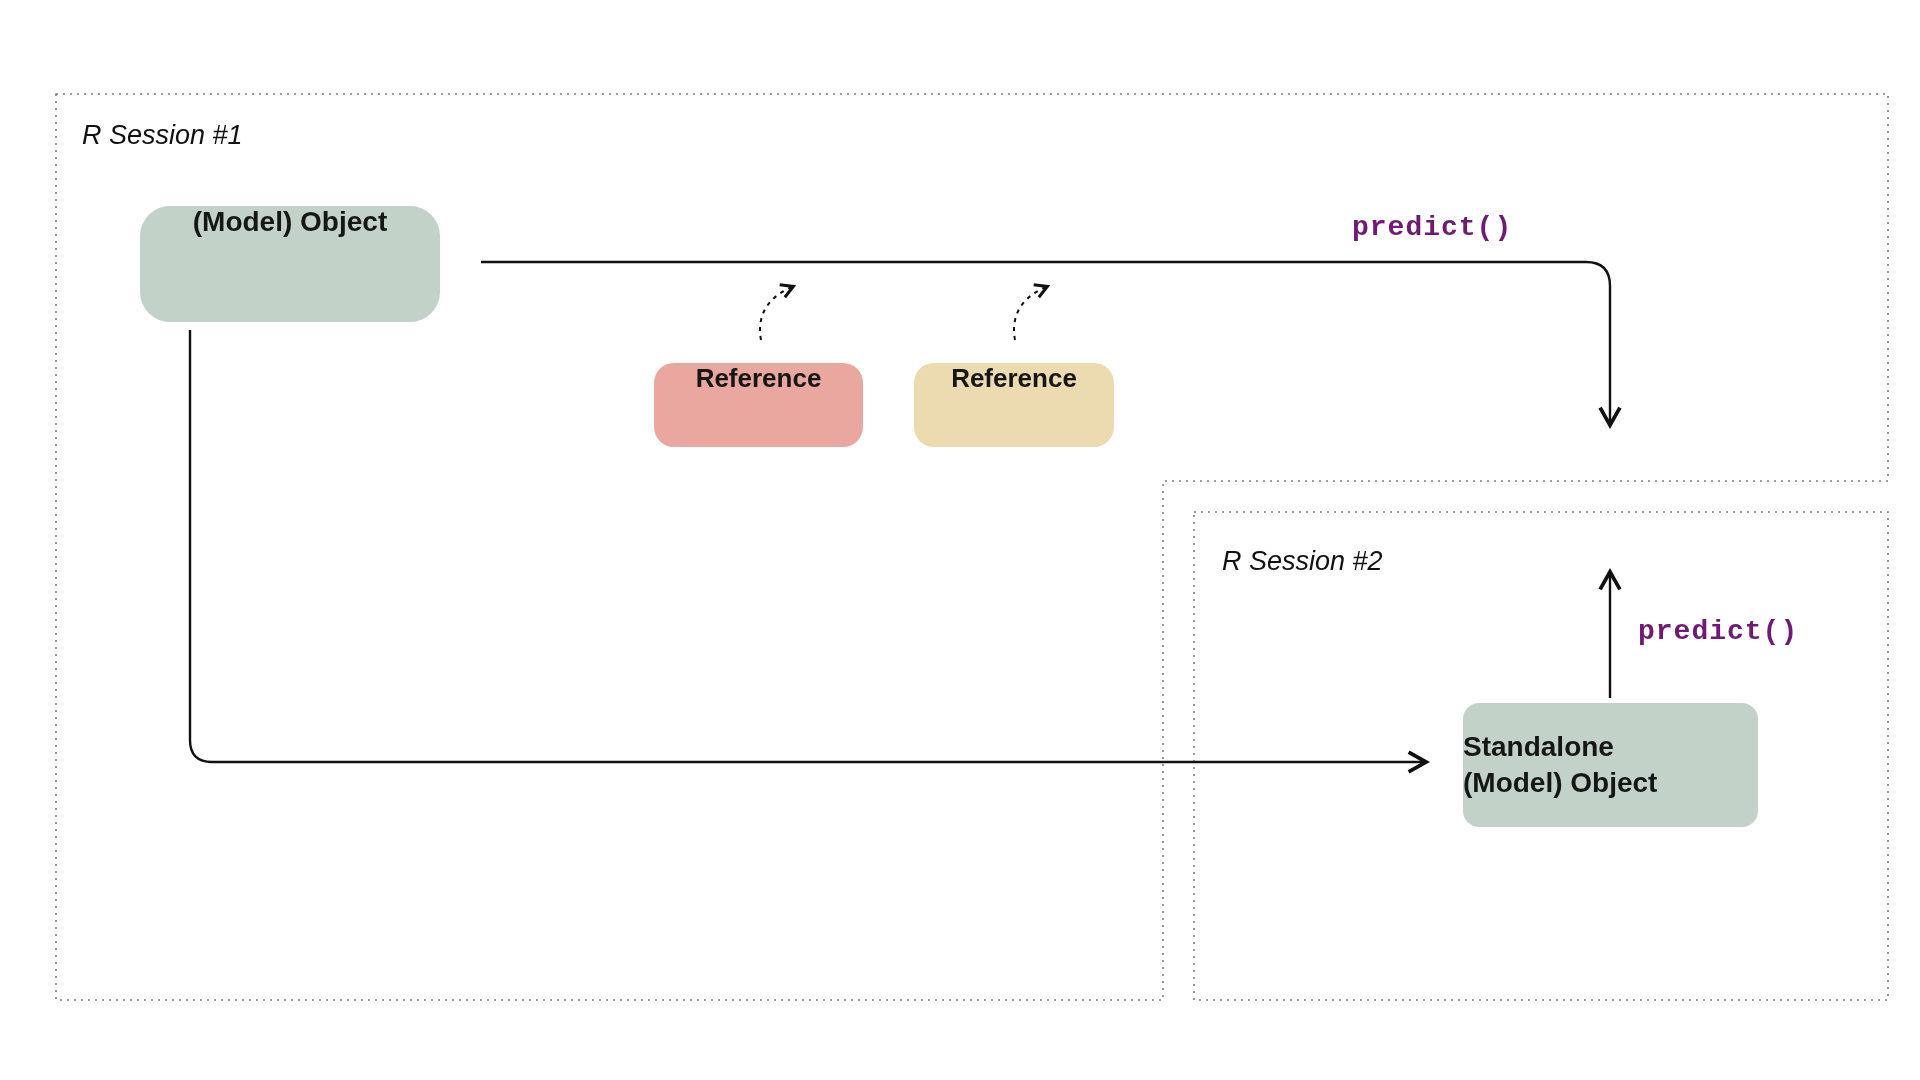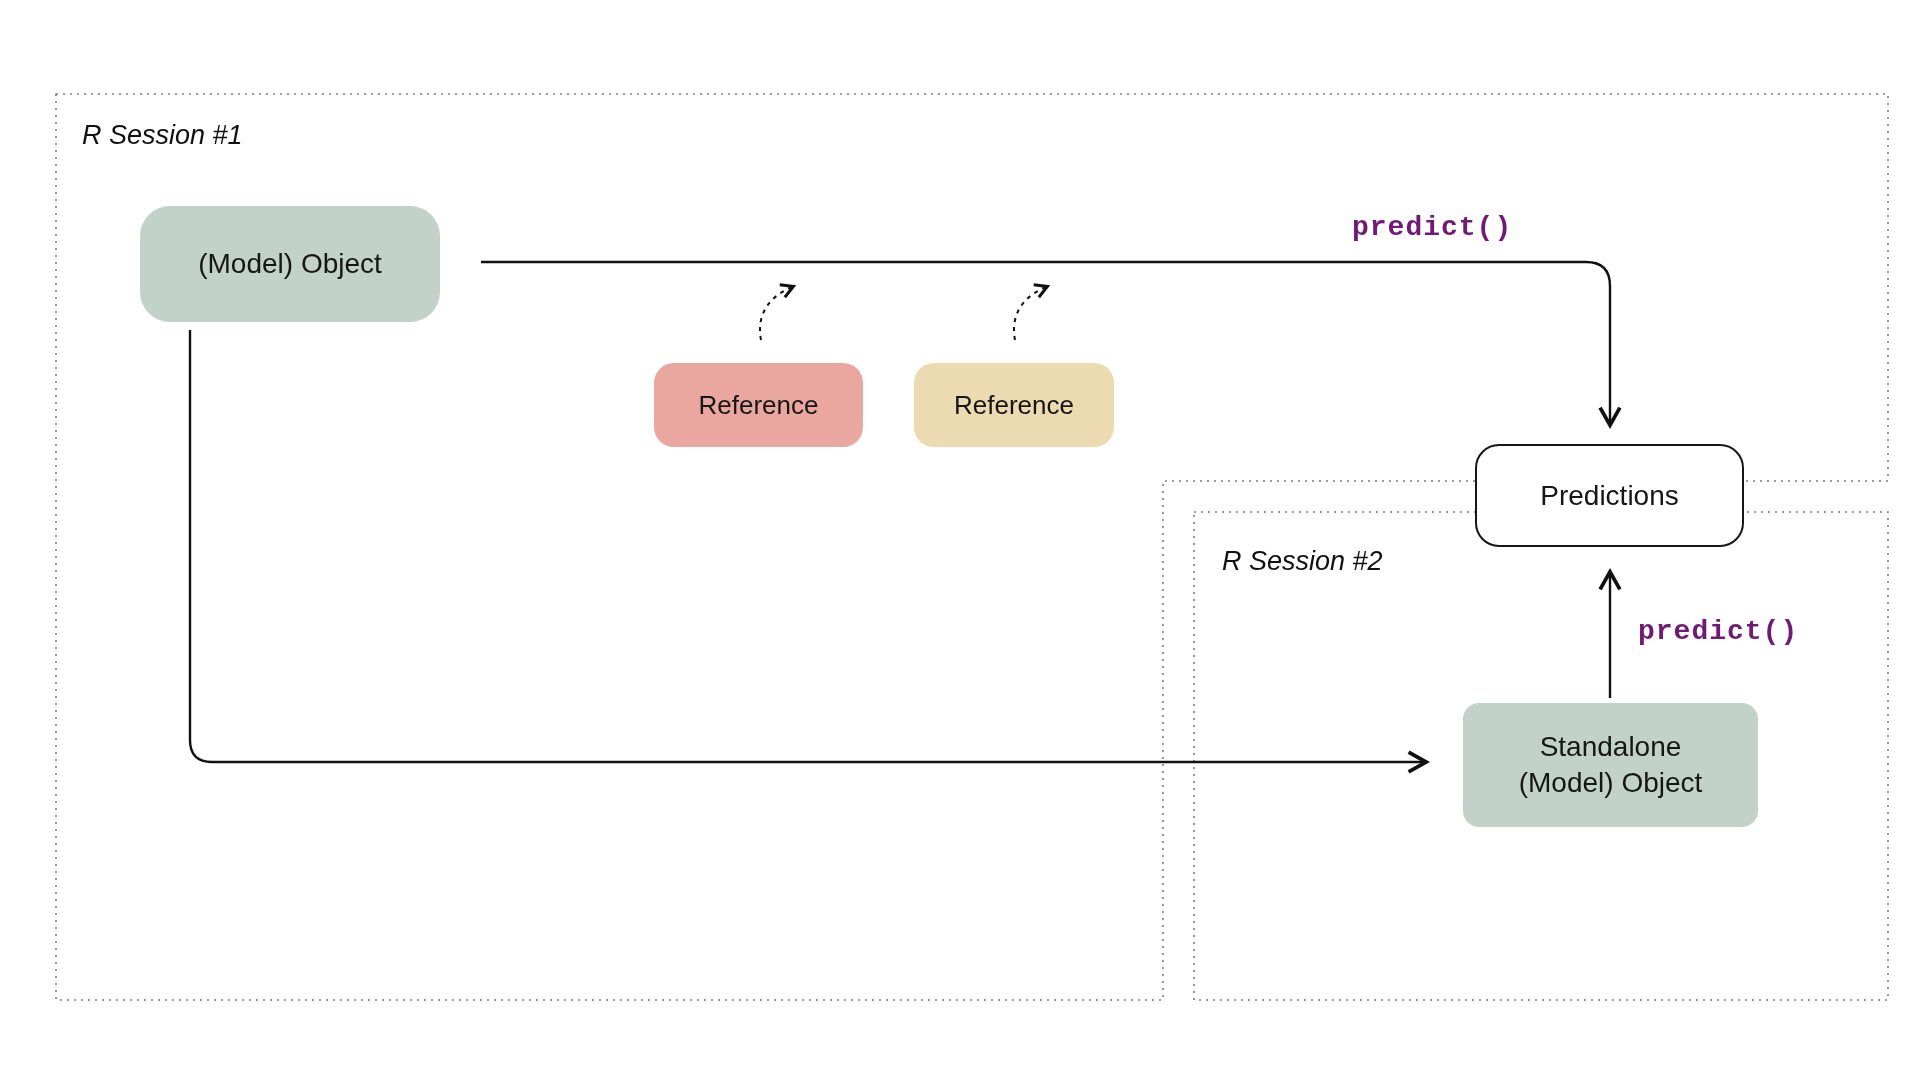--- a/index.html
+++ b/index.html
@@ -16,25 +16,26 @@
     color: #161616;
     overflow: hidden;
   }
   #diagram-svg {
     position: absolute;
     left: 0; top: 0;
   }
   .node {
     position: absolute;
     display: flex;
-    align-items: center;
+    align-items: flex-start;
     justify-content: center;
     text-align: center;
     font-size: 28px;
     color: #161616;
+    font-weight: bold;
   }
   #node-model {
     left: 140px; top: 206px; width: 300px; height: 116px;
     background: #c2d2c8; border-radius: 30px;
   }
   #node-ref1 {
     left: 654px; top: 363px; width: 209px; height: 84px;
     background: #e9a79f; border-radius: 20px; font-size: 26px;
   }
   #node-ref2 {
@@ -110,22 +111,19 @@
   </div>
 
   <div class="node" id="node-ref1">
     <span>Reference</span>
   </div>
 
   <div class="node" id="node-ref2">
     <span>Reference</span>
   </div>
 
-  <div class="node" id="node-predictions">
-    <span>Predictions</span>
-  </div>
 
   <div class="node" id="node-standalone">
     <span>Standalone</span>
     <span>(Model) Object</span>
   </div>
 
 </div>
 
 </body></html>

